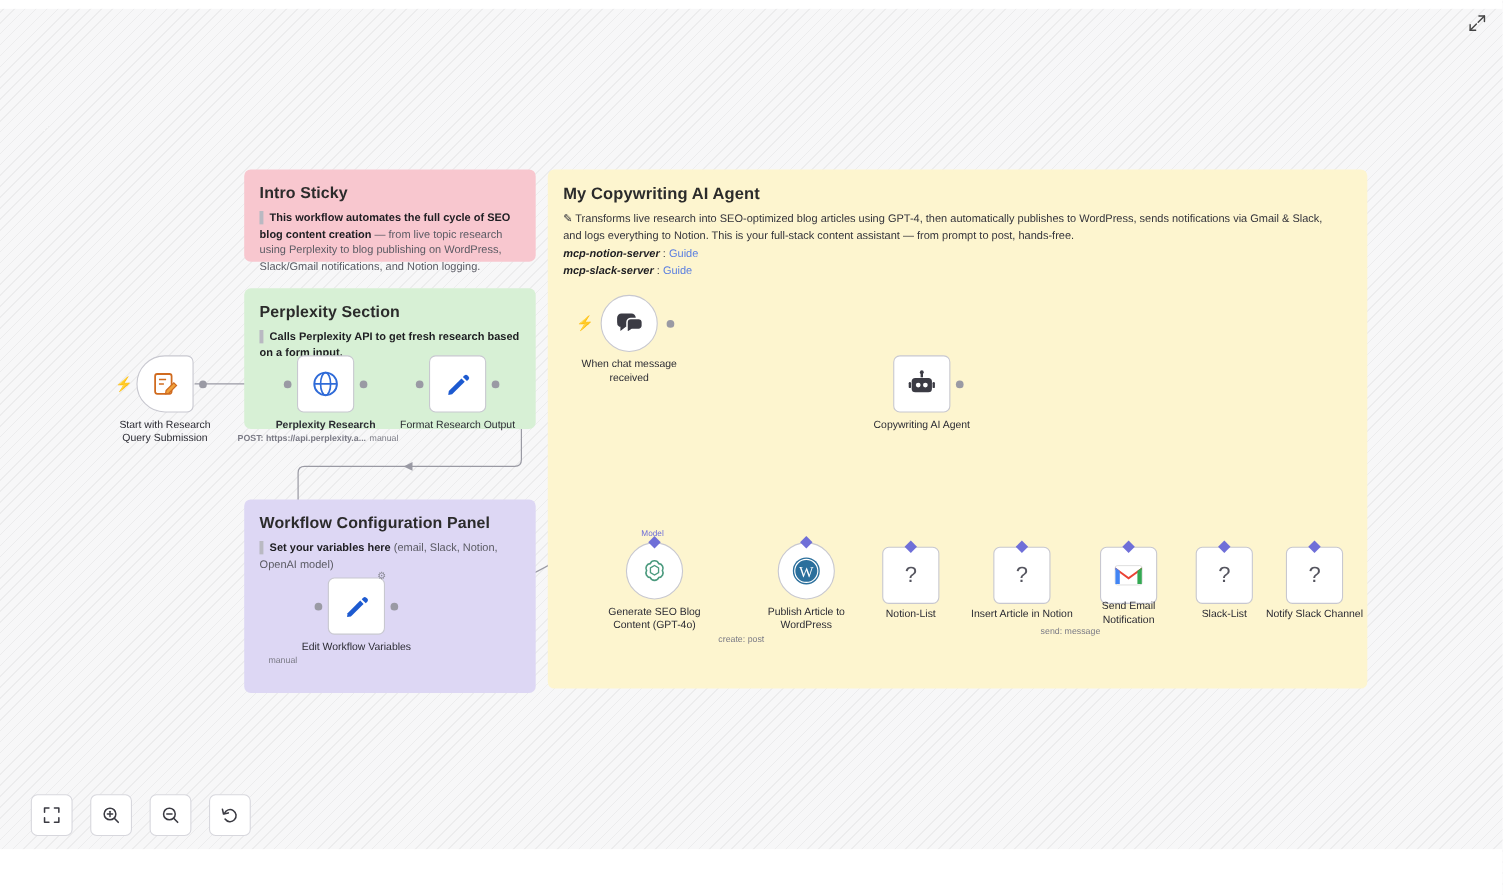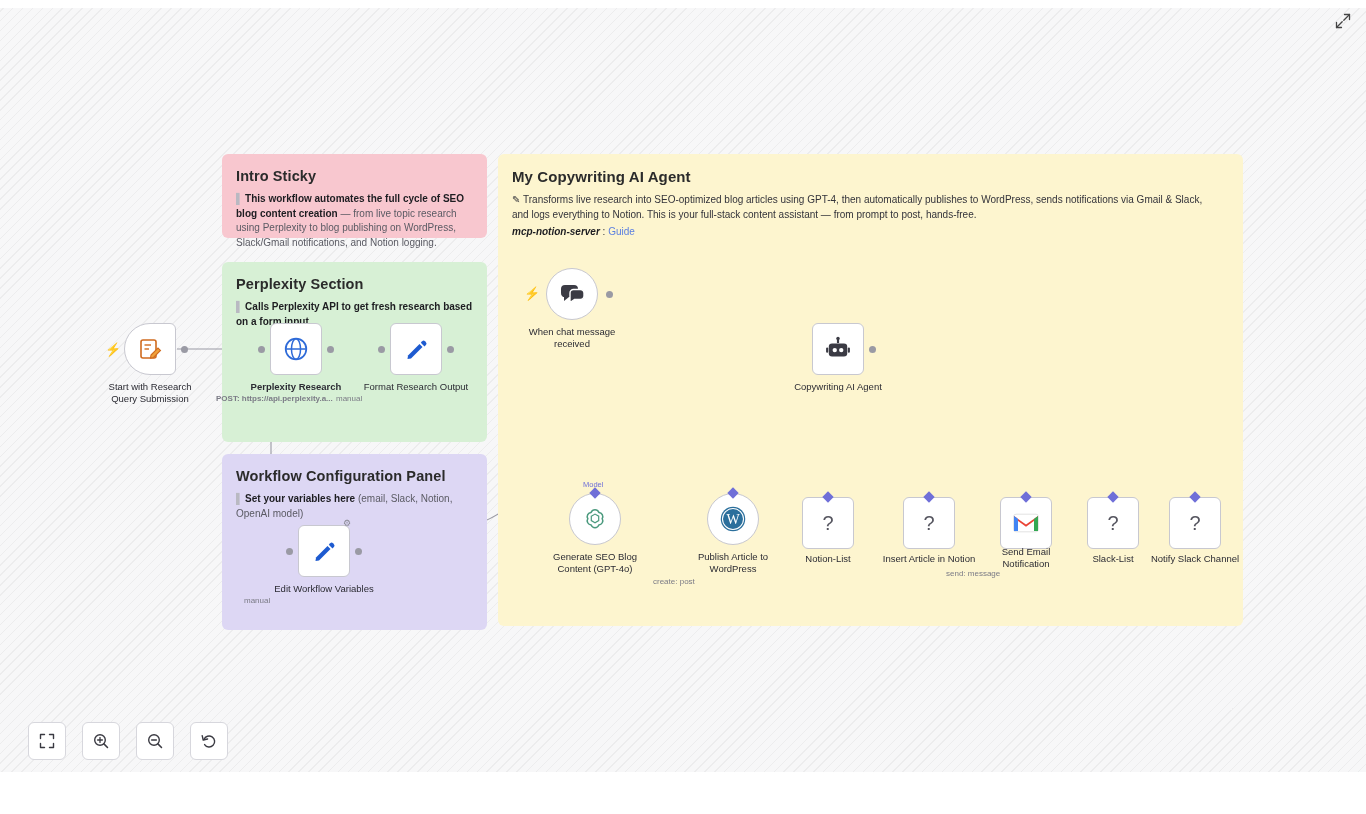--- a/index.html
+++ b/index.html
@@ -81,21 +81,21 @@
   .sticky-body .muted { color: #5a5a63; font-weight: normal; }
   .sticky-body a { color: #5b7fe0; text-decoration: none; }
 
   #sticky-intro {
     left: 222px; top: 154px;
     width: 265px; height: 84px;
     background: #f8c7cf;
   }
   #sticky-perplexity {
     left: 222px; top: 262px;
-    width: 265px; height: 180px;
+    width: 265px; height: 128px;
     background: #d7f0d5;
   }
   #sticky-config {
     left: 222px; top: 454px;
     width: 265px; height: 176px;
     background: #ddd7f4;
   }
   #sticky-agent {
     left: 498px; top: 154px;
     width: 745px; height: 472px;
@@ -277,20 +277,25 @@
   <div class="sticky" id="sticky-agent">
     <div class="sticky-title">My Copywriting AI Agent</div>
     <div class="sticky-body">
       <span>✎</span>
       <span>Transforms live research into SEO-optimized blog articles using GPT-4, then automatically publishes to WordPress, sends notifications via Gmail &amp; Slack, and logs everything to Notion. This is your full-stack content assistant — from prompt to post, hands-free.</span>
       <div style="margin-top:3px;">
         <span class="mono-key">mcp-notion-server</span>
         <span>:</span>
         <a href="#">Guide</a>
       </div>
+      <div>
+        <span class="mono-key">mcp-slack-server</span>
+        <span>:</span>
+        <a href="#">Guide</a>
+      </div>
     </div>
   </div>
 
   <div class="node" style="left:124px; top:323px;">
     <div class="bolt" style="left:-19px; top:20px;">⚡</div>
     <div class="node-box rounded-left">
       <svg width="24" height="24" viewBox="0 0 24 24">
         <rect x="3" y="3" width="15" height="18" rx="2" fill="#ffffff" stroke="#d06b1f" stroke-width="1.6"></rect>
         <line x1="6.5" y1="8" x2="13" y2="8" stroke="#d06b1f" stroke-width="1.4"></line>
         <line x1="6.5" y1="12" x2="11" y2="12" stroke="#d06b1f" stroke-width="1.4"></line>

